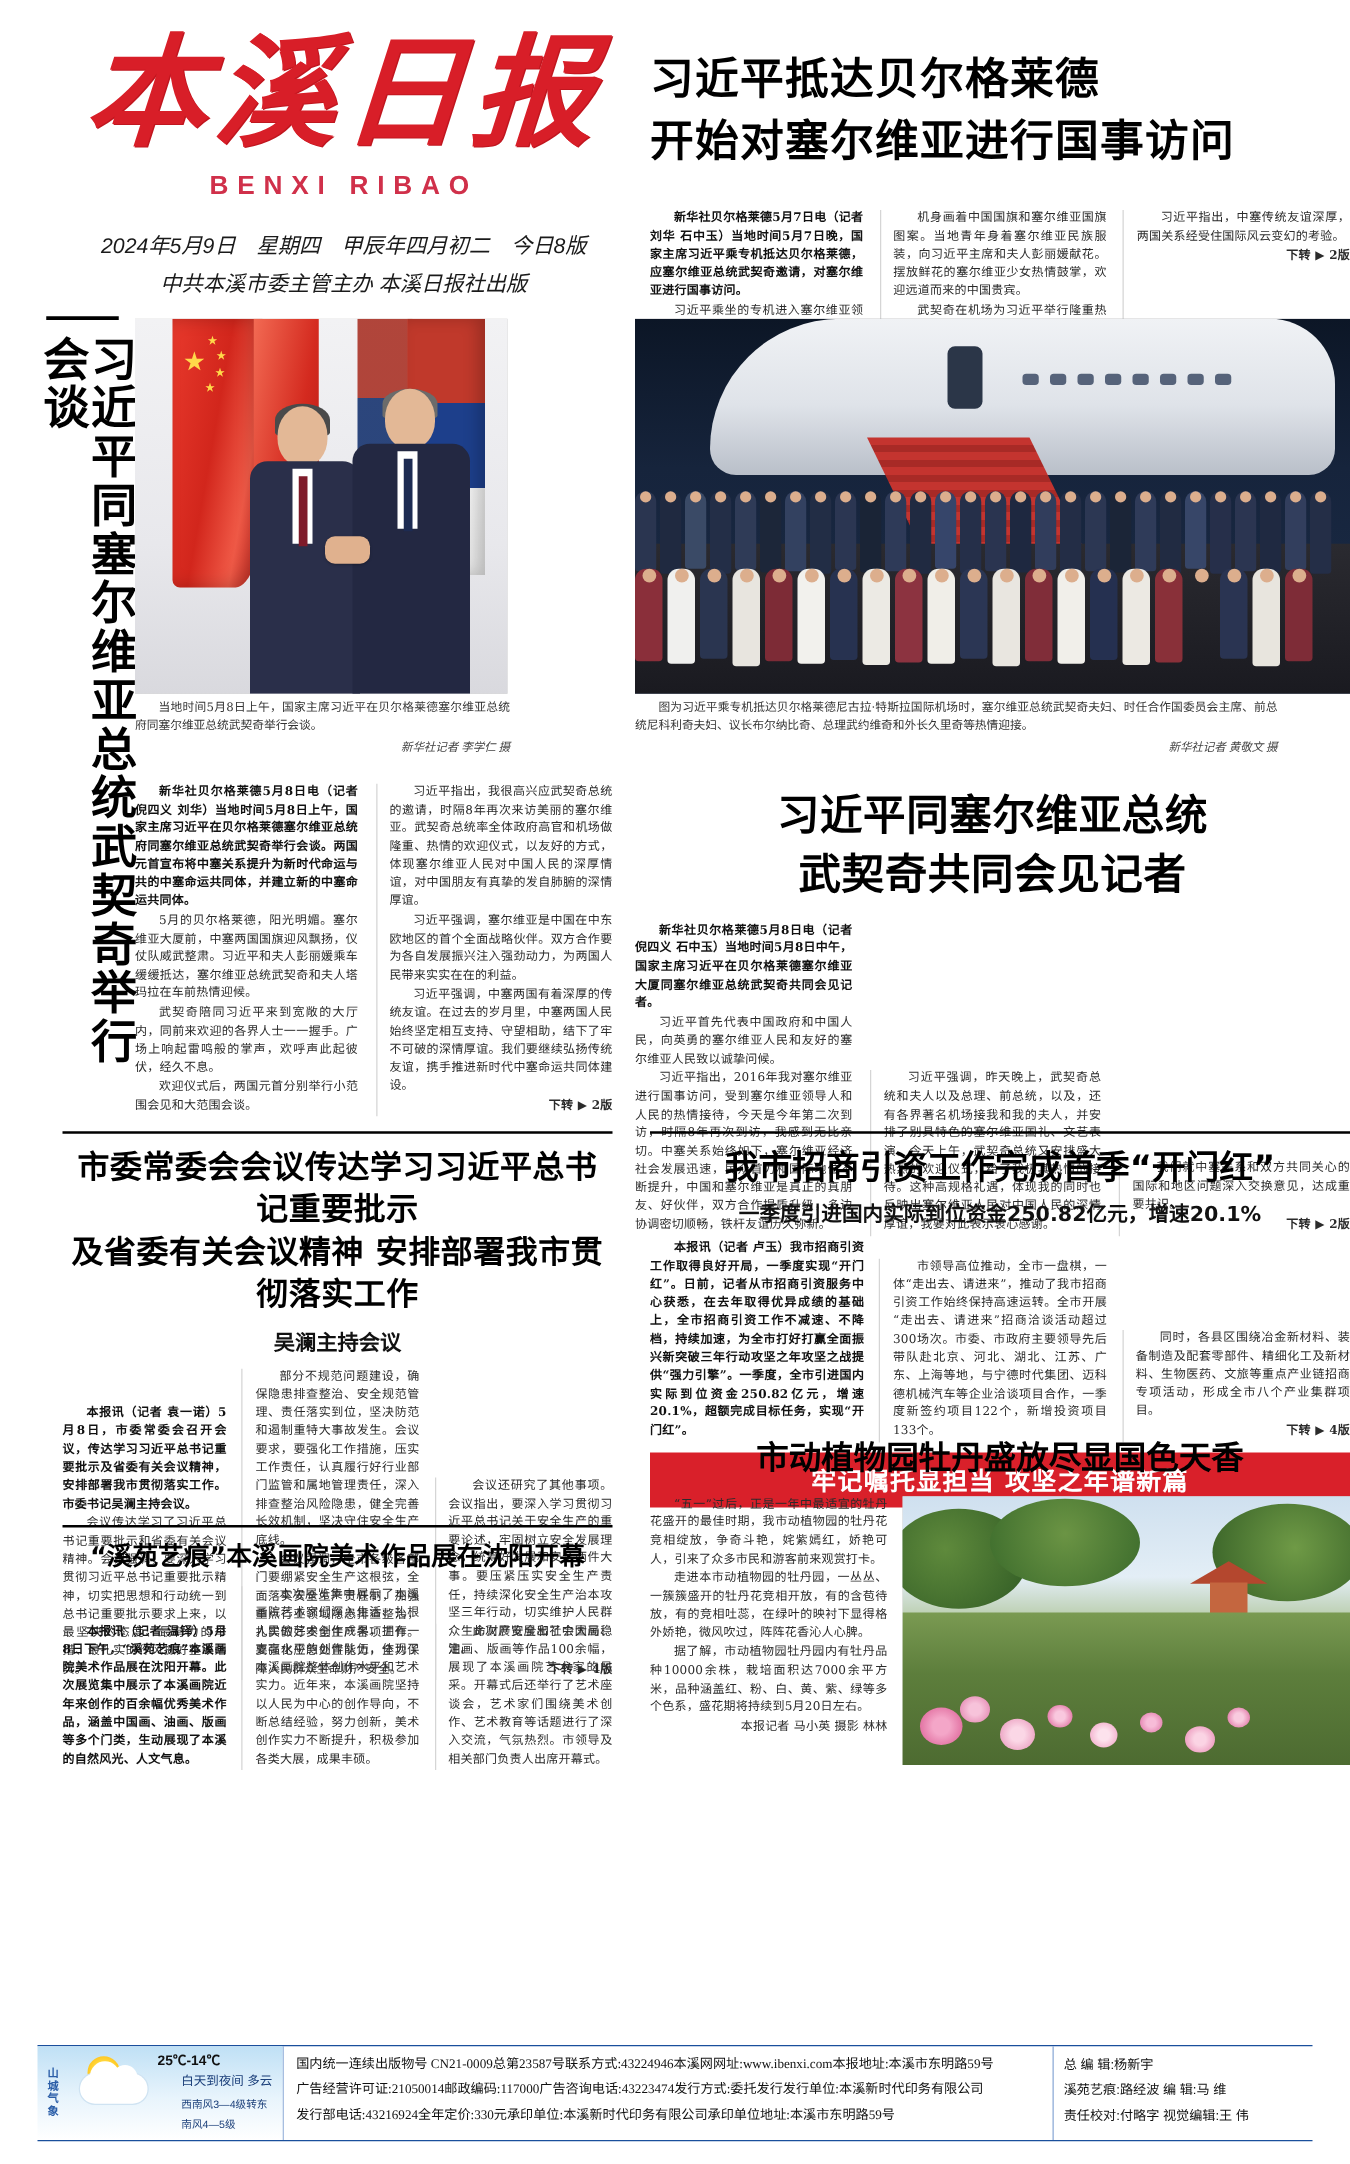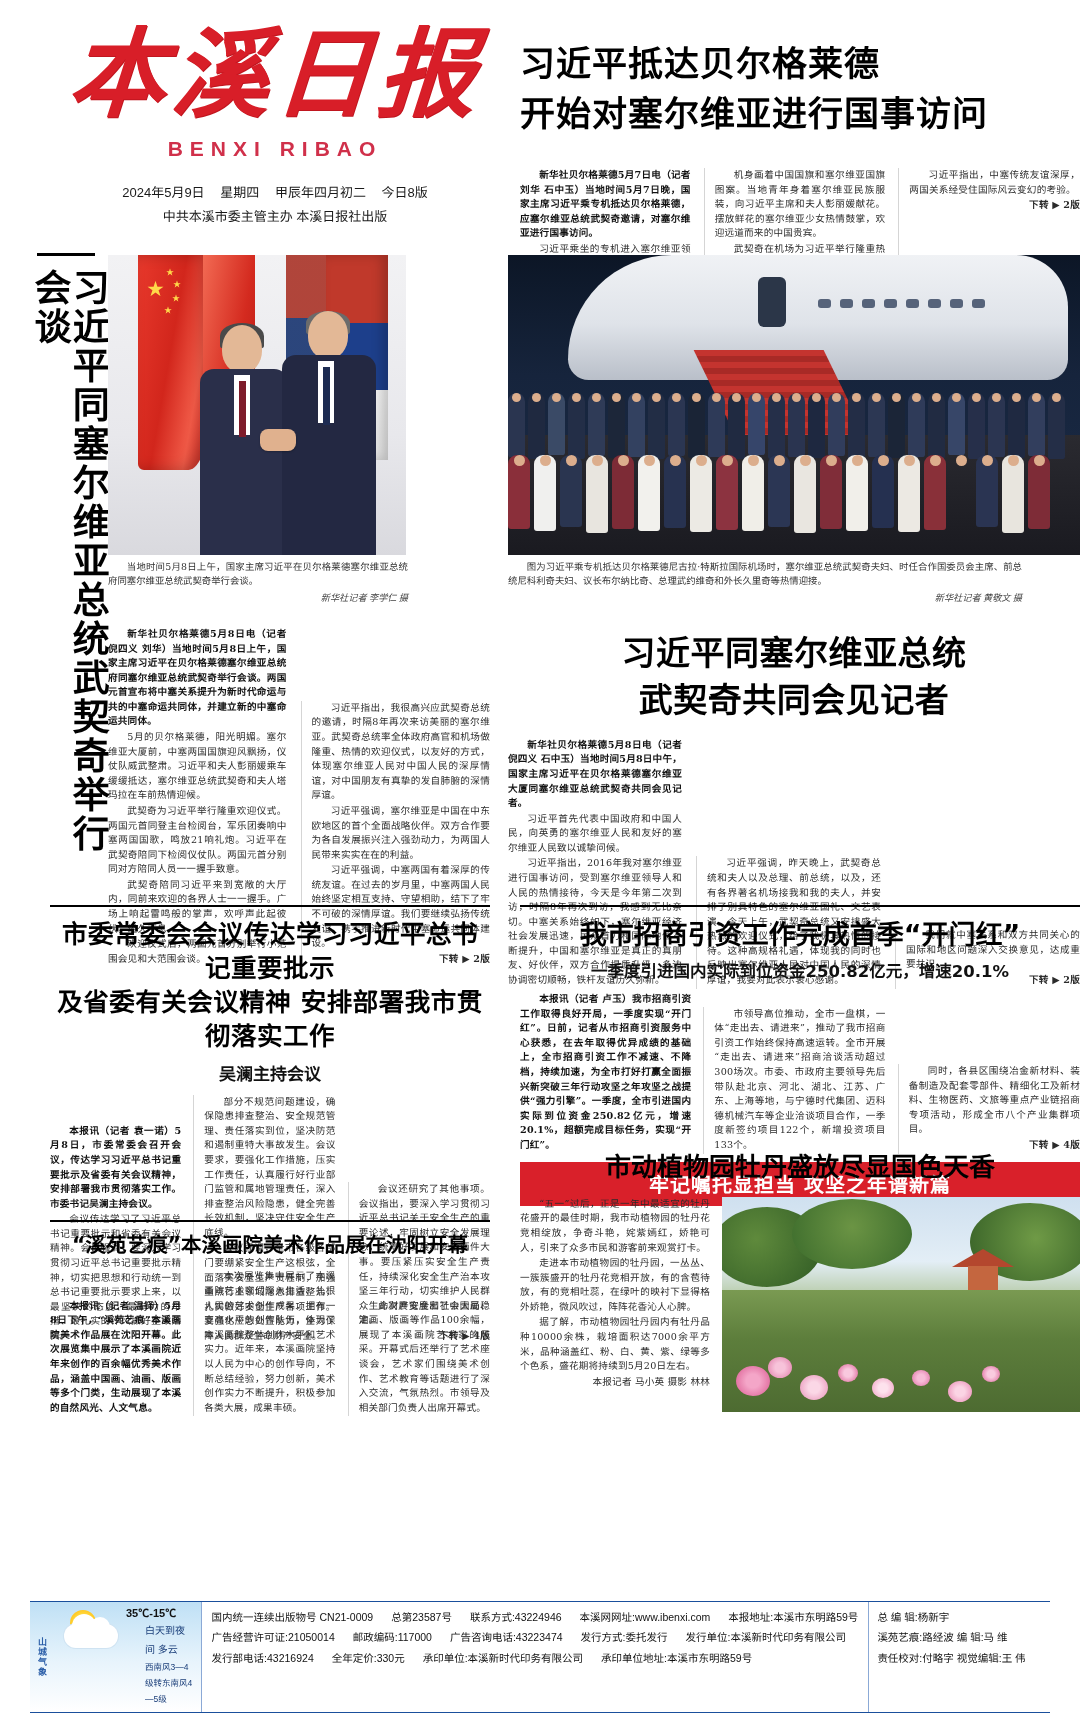--- a/index.html
+++ b/index.html
@@ -26,21 +26,21 @@
   }
   .logo-en {
     margin-top: 6px;
     font-family: "Liberation Sans", sans-serif;
     font-size: 21px; font-weight: 700; color: #d0304a;
     letter-spacing: 7px;
   }
   .dateline {
     margin-top: 20px;
     font-family: "Liberation Sans", sans-serif;
-    font-size: 13px; color: #1a1a1a; line-height: 1.85;
+    font-size: 17px; color: #1a1a1a; line-height: 1.85; font-style: italic;
   }
   .dateline span { margin: 0 6px; }
 
   
   .lead-head { position: absolute; left: 490px; top: 40px; width: 560px; text-align: left; }
   .lead-head h1 {
     font-family: "DejaVu Sans", "Liberation Sans", sans-serif;
     font-size: 35px; font-weight: 700; letter-spacing: 1px;
     line-height: 1.42; color: #000;
   }
@@ -168,21 +168,21 @@
     display: flex; align-items: center; gap: 4px; padding: 5px 6px; position: relative;
   }
   .wx-label { writing-mode: vertical-rl; font-size: 9px; color: #2b5ea8; letter-spacing:1px; font-weight:700;}
   .sun { width: 26px; height: 26px; border-radius: 50%; background: radial-gradient(circle,#ffe14d 35%, #ffb300 100%); position:absolute; left:40px; top:8px; }
   .cloud { width: 54px; height: 24px; background:#fff; border-radius: 16px; position:absolute; left:34px; top:22px; box-shadow: 0 0 0 1px #cfe3f2; }
   .cloud::before { content:""; position:absolute; left:8px; top:-10px; width:24px; height:24px; background:#fff; border-radius:50%; }
   .cloud::after  { content:""; position:absolute; left:26px; top:-7px; width:20px; height:20px; background:#fff; border-radius:50%; }
   .wx-text { margin-left: 92px; font-size: 10px; line-height:1.9; color:#1b3f7a; }
   .wx-temp { position:absolute; left:96px; top:2px; font-size:11px; color:#111; font-weight:700; }
   .foot-mid { flex: 1; padding: 5px 10px; }
-  .foot-line { display: flex; gap: 18px; line-height: 1.95; white-space: nowrap; }
+  .foot-line { display: flex; line-height: 1.95; white-space: nowrap; font-family: Liberation Serif, serif; }
   .foot-right { width: 208px; padding: 5px 8px; border-left: 1px solid #8ba9d6; line-height: 1.95; }
   .foot-sep { border-left: 1px solid #8ba9d6; }
 </style>
 </head>
 <body>
 
 <div class="page">
 
   <div class="masthead">
     <div class="logo-block">
@@ -259,21 +259,20 @@
       </div>
       <div class="caption">当地时间5月8日上午，国家主席习近平在贝尔格莱德塞尔维亚总统府同塞尔维亚总统武契奇举行会谈。</div>
       <div class="credit">新华社记者 李学仁 摄</div>
     </div>
 
     <div style="position:absolute;left:78px;top:392px;width:382px;">
       <div class="cols3" style="gap:14px;">
         <div class="body-text">
           <p class="src">新华社贝尔格莱德5月8日电（记者 倪四义 刘华）当地时间5月8日上午，国家主席习近平在贝尔格莱德塞尔维亚总统府同塞尔维亚总统武契奇举行会谈。两国元首宣布将中塞关系提升为新时代命运与共的中塞命运共同体，并建立新的中塞命运共同体。</p>
           <p>5月的贝尔格莱德，阳光明媚。塞尔维亚大厦前，中塞两国国旗迎风飘扬，仪仗队威武整肃。习近平和夫人彭丽媛乘车缓缓抵达，塞尔维亚总统武契奇和夫人塔玛拉在车前热情迎候。</p>
-          <p>武契奇为习近平举行隆重欢迎仪式。两国元首同登主台检阅台，军乐团奏响中塞两国国歌，鸣放21响礼炮。习近平在武契奇陪同下检阅仪仗队。两国元首分别同对方陪同人员一一握手致意。</p>
           <p>武契奇陪同习近平来到宽敞的大厅内，同前来欢迎的各界人士一一握手。广场上响起雷鸣般的掌声，欢呼声此起彼伏，经久不息。</p>
           <p>欢迎仪式后，两国元首分别举行小范围会见和大范围会谈。</p>
         </div>
         <div class="body-text colsep">
           <p>习近平指出，我很高兴应武契奇总统的邀请，时隔8年再次来访美丽的塞尔维亚。武契奇总统率全体政府高官和机场做隆重、热情的欢迎仪式，以友好的方式，体现塞尔维亚人民对中国人民的深厚情谊，对中国朋友有真挚的发自肺腑的深情厚谊。</p>
           <p>习近平强调，塞尔维亚是中国在中东欧地区的首个全面战略伙伴。双方合作要为各自发展振兴注入强劲动力，为两国人民带来实实在在的利益。</p>
           <p>习近平强调，中塞两国有着深厚的传统友谊。在过去的岁月里，中塞两国人民始终坚定相互支持、守望相助，结下了牢不可破的深情厚谊。我们要继续弘扬传统友谊，携手推进新时代中塞命运共同体建设。</p>
           <p class="noind" style="text-align:right;font-weight:700;">下转 ▶ 2版</p>
         </div>
       </div>
@@ -565,21 +564,21 @@
       </div>
     </div>
 
   </div>
 
   <div class="footer">
     <div class="wx">
       <div class="wx-label">山城气象</div>
       <div class="sun"></div>
       <div class="cloud"></div>
-      <div class="wx-temp">35℃-15℃</div>
+      <div class="wx-temp">25℃-14℃</div>
       <div class="wx-text" style="margin-top:14px;">
         <div>白天到夜间 多云</div>
         <div style="font-size:8.5px;">西南风3—4级转东南风4—5级</div>
       </div>
     </div>
 
     <div class="foot-mid foot-sep">
       <div class="foot-line">
         <span>国内统一连续出版物号 CN21-0009</span>
         <span>总第23587号</span>

